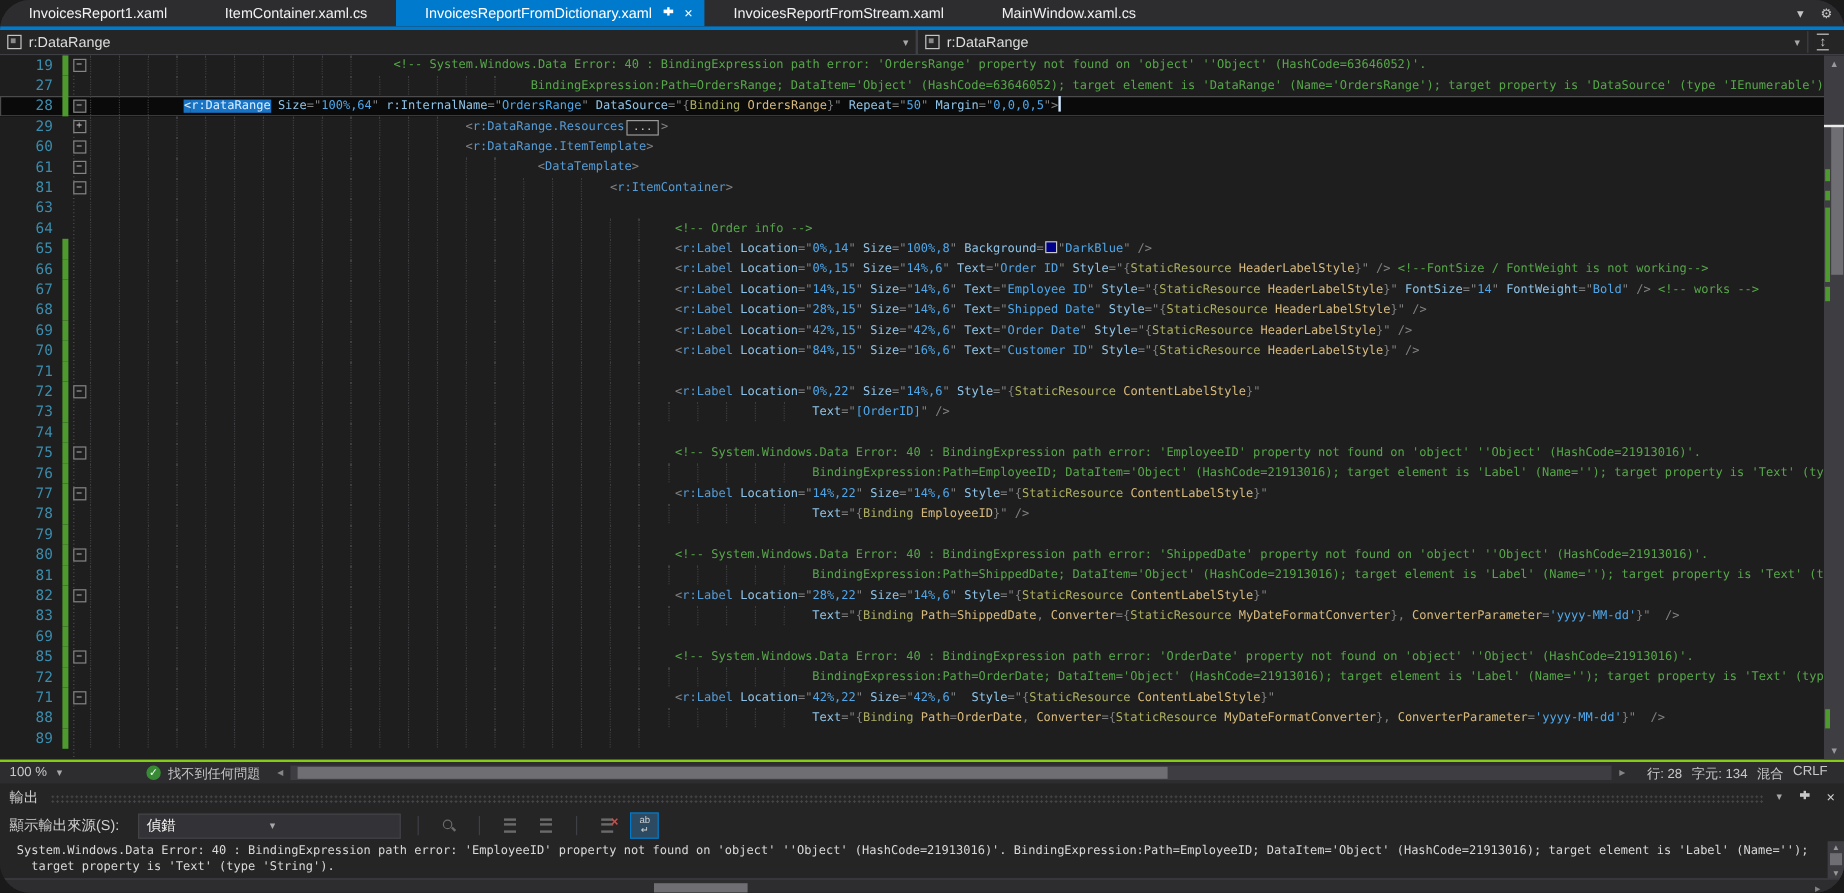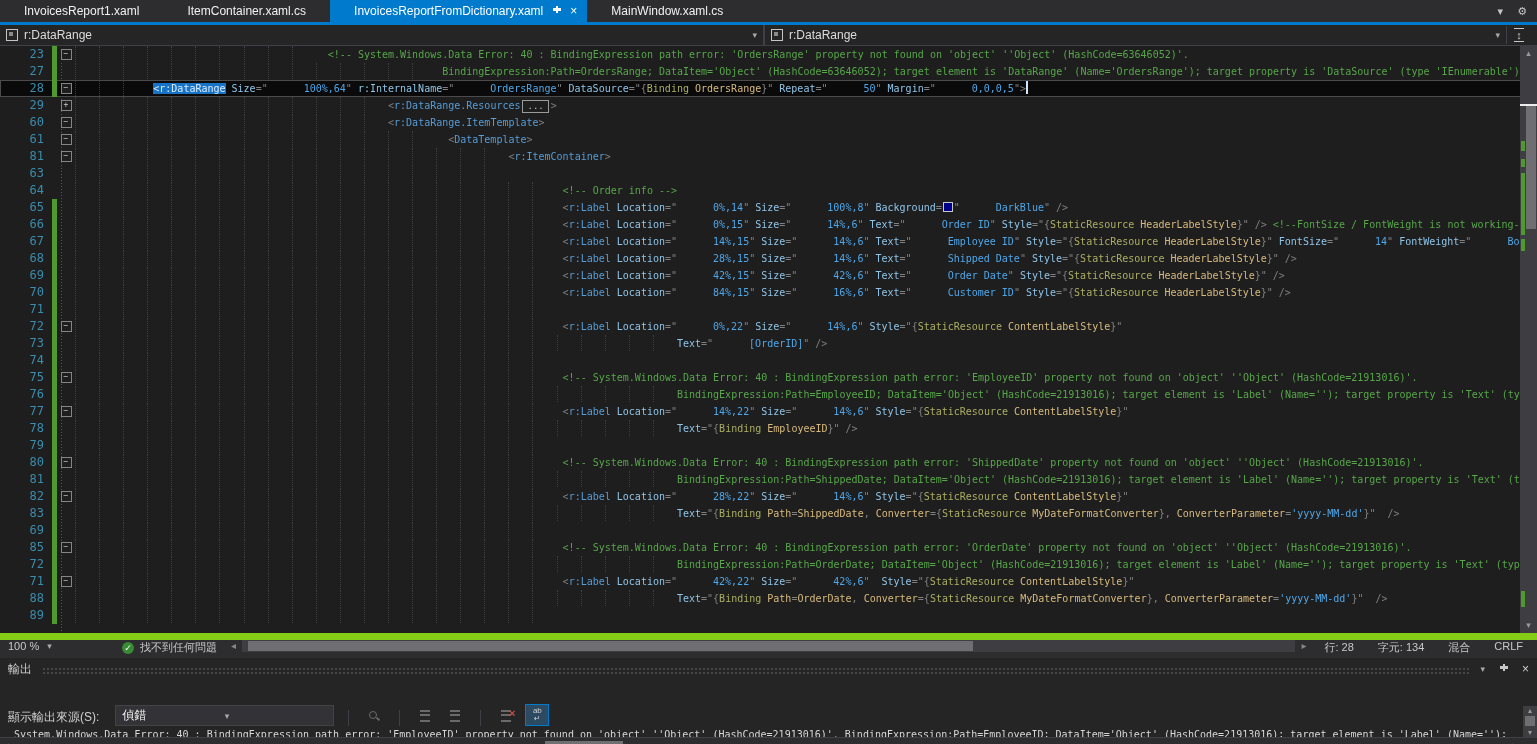--- a/index.html
+++ b/index.html
@@ -1,17 +1,17 @@
 <!DOCTYPE html>
 <html><head>
 <meta charset="utf-8">
 <style>
   html,body{margin:0;padding:0;background:#1a1a1a;}
   .window{position:relative;width:1537px;height:744px;overflow:hidden;background:#2d2d30;
-          font-family:"Liberation Sans","DejaVu Sans",sans-serif;-webkit-font-smoothing:antialiased;}
+          font-family:"Liberation Sans","DejaVu Sans",sans-serif;border-radius:25px;-webkit-font-smoothing:antialiased;}
 
   
   .tabbar{height:22px;background:#2d2d30;border-bottom:3px solid #007acc;display:flex;align-items:stretch;position:relative;}
   .tabs{display:flex;flex:1;overflow:hidden;}
   .tab{display:flex;align-items:center;padding:0 24px;font-size:12px;color:#f1f1f1;white-space:nowrap;cursor:default;}
   .tab.active{background:#007acc;color:#fff;padding-right:10px;}
   .tab .pin,.tab .tclose{margin-left:9px;}
   .pin{position:relative;width:9px;height:12px;display:inline-block;}
   .pin::before{content:"";position:absolute;left:4px;top:1px;width:2px;height:7px;background:#fff;}
   .pin::after{content:"";position:absolute;left:1px;top:3px;width:8px;height:3px;background:#fff;}
@@ -39,52 +39,52 @@
   .row.cur{background:#0a0a0a;box-shadow:inset 0 0 0 1px #4b4b4b;}
   .ln{width:44px;padding-right:8px;text-align:right;color:#3b8cad;font:12px/17px "DejaVu Sans Mono",monospace;flex:none;}
   .chg{width:5px;flex:none;}
   .chg.on{background:#4e9a2e;}
   .fold{width:18px;flex:none;display:flex;align-items:center;justify-content:center;}
   .fbox{width:9px;height:9px;border:1px solid #858585;background:#1e1e1e;color:#c8c8c8;
         font:8px/7px "DejaVu Sans Mono",monospace;text-align:center;position:relative;z-index:3;}
   .code{flex:1;font:10px/17px "DejaVu Sans Mono",monospace;white-space:pre;overflow:hidden;color:#dcdcdc;}
   .iu{display:inline-block;width:4ch;height:16px;vertical-align:top;box-sizing:border-box;border-left:1px dotted #3e3e42;}
   .c{color:#57a64a;} .d{color:#808080;} .e{color:#569cd6;} .a{color:#8fc4e8;}
-  .v{color:#4fa6e8;margin-left:36px;} .s{color:#4fa6e8;} .m{color:#acae63;} .p{color:#d7ba7d;} .w{color:#dcdcdc;}
+  .v{color:#4fa6e8;} .s{color:#4fa6e8;} .m{color:#acae63;} .p{color:#d7ba7d;} .w{color:#dcdcdc;}
   .sel{background:#1973c5;color:#d9eeff;}
   .caret{display:inline-block;width:2px;height:13px;background:#cfe7ff;vertical-align:-2px;}
   .sw{display:inline-block;width:8px;height:8px;background:#00008b;border:1px solid #c8c8c8;vertical-align:-1px;margin:0 1px;}
   .box{display:inline-block;border:1px solid #9a9a9a;color:#c8c8c8;padding:0 4px;margin:0 2px;font-size:9px;line-height:11px;}
 
   
   .vscroll{position:absolute;right:0;top:0;width:17px;height:587px;background:#3e3e42;z-index:6;}
   .vsarrow{position:absolute;left:0;width:17px;height:15px;color:#999;font-size:9px;text-align:center;line-height:15px;}
   .vsarrow.up{top:0;} .vsarrow.down{bottom:0;}
   .vthumb{position:absolute;left:6px;right:1px;top:58px;height:125px;background:#6e6e73;}
   .mark{position:absolute;left:1px;width:4px;background:#4e9a2e;}
   .caretline{position:absolute;left:0;right:0;top:58px;height:2px;background:#ececec;}
 
   
-  .estatus{height:18px;background:#2d2d30;border-top:7px solid #84cc16;display:flex;align-items:flex-start;
+  .estatus{height:18px;background:#2d2d30;border-top:2px solid #84cc16;display:flex;align-items:center;
            font-size:11px;color:#c8c8c8;position:relative;}
   .zoombox{display:flex;align-items:center;gap:8px;padding:0 8px;width:96px;}
   .health{display:flex;align-items:center;gap:6px;padding:0 10px;}
   .okball{width:12px;height:12px;border-radius:50%;background:#388a34;color:#fff;font-size:9px;line-height:12px;text-align:center;}
   .hsl-arrow{color:#858585;font-size:10px;padding:0 4px;}
   .hstrack{position:relative;flex:1;height:12px;margin:0 2px;background:#3e3e42;}
   .hsthumb{position:absolute;left:6px;top:1px;height:10px;width:725px;background:#6e6e73;}
-  .estat-items{display:flex;gap:24px;padding:0 14px;}
+  .estat-items{display:flex;gap:8px;padding:0 14px;}
 
   
   .output{height:94px;background:#252526;display:flex;flex-direction:column;position:relative;}
   .ohdr{height:22px;display:flex;align-items:center;padding:0 8px;color:#d0d0d0;font-size:12px;gap:10px;}
   .odots{flex:1;height:8px;margin-top:4px;background-image:radial-gradient(#46464a 1px,transparent 1px);background-size:4px 4px;}
   .ohdr-icons{display:flex;align-items:center;gap:14px;color:#d0d0d0;}
   .pin.gray::before,.pin.gray::after{background:#c8c8c8;}
-  .otb{height:26px;display:flex;align-items:flex-end;padding:0 8px;gap:8px;color:#d0d0d0;font-size:12px;margin-top:20px;}
+  .otb{height:26px;display:flex;align-items:center;padding:0 8px;gap:8px;color:#d0d0d0;font-size:12px;}
   .oselect{width:205px;height:19px;background:#333337;border:1px solid #434346;display:flex;align-items:center;
            padding:0 6px;font-size:12px;color:#f1f1f1;margin-left:8px;}
   .oselect span{flex:1;}
   .otb-sep{width:1px;height:16px;background:#3f3f46;margin:0 6px;}
   .oicon{width:22px;height:20px;display:flex;align-items:center;justify-content:center;color:#6a6a6a;position:relative;}
   .mag{width:12px;height:12px;position:relative;}
   .mag::before{content:"";position:absolute;left:1px;top:1px;width:6px;height:6px;border:1.5px solid #6a6a6a;border-radius:50%;}
   .mag::after{content:"";position:absolute;left:8px;top:8px;width:4px;height:2px;background:#6a6a6a;transform:rotate(45deg);}
   .bars{width:10px;height:8px;box-shadow:0 0 0 0 transparent;border-top:2px solid #6a6a6a;border-bottom:2px solid #6a6a6a;position:relative;}
   .bars::after{content:"";position:absolute;left:0;top:2px;width:10px;height:2px;background:#6a6a6a;}
@@ -113,20 +113,23 @@
         </div>
         <div class="tab">
           <span>ItemContainer.xaml.cs</span>
         </div>
         <div class="tab active">
           <span>InvoicesReportFromDictionary.xaml</span>
           <span class="pin"></span>
           <span class="tclose">×</span>
         </div>
         <div class="tab">
+          <span>InvoicesReportFromStream.xaml</span>
+        </div>
+        <div class="tab">
           <span>MainWindow.xaml.cs</span>
         </div>
       </div>
     <div class="tab-actions">
       <span>▾</span>
       <span>⚙</span>
     </div>
   </div>
 
   <div class="navrow">
@@ -144,21 +147,21 @@
       <span class="split-btn">
           <span class="split-glyph">↕</span>
         </span>
     </div>
   </div>
 
   <div class="editor">
     <div class="folddots"></div>
     <div class="rows">
         <div class="row">
-          <div class="ln">23</div>
+          <div class="ln">19</div>
           <div class="chg on"></div>
           <div class="fold">
             <span class="fbox">−</span>
           </div>
           <div class="code"><span class="iu"></span><span class="iu"></span><span class="iu"></span><span class="iu"></span><span class="iu"></span><span class="iu"></span><span class="iu"></span><span class="iu"></span><span class="iu"></span><span class="iu"></span>  <span class="c">&lt;!-- System.Windows.Data Error: 40 : BindingExpression path error: 'OrdersRange' property not found on 'object' ''Object' (HashCode=63646052)'.</span></div>
         </div>
         <div class="row">
           <div class="ln">27</div>
           <div class="chg on"></div>
           <div class="fold"></div>

